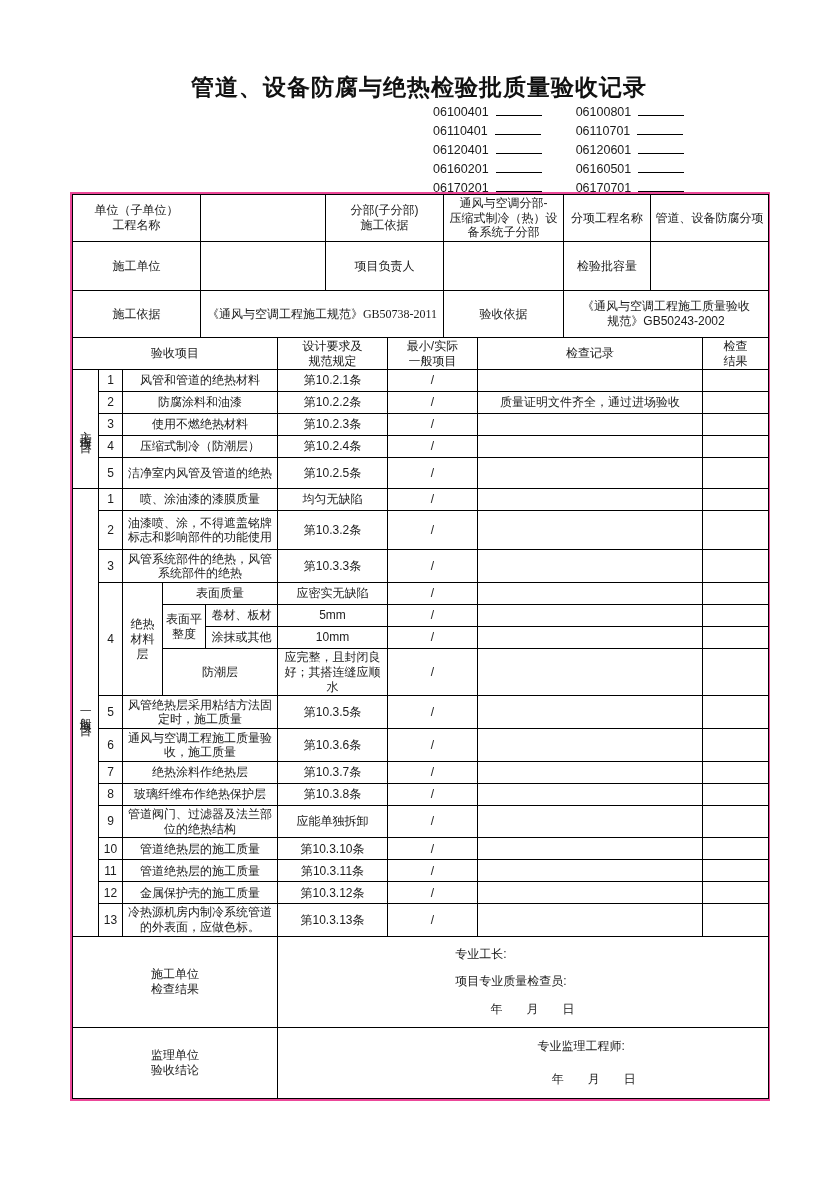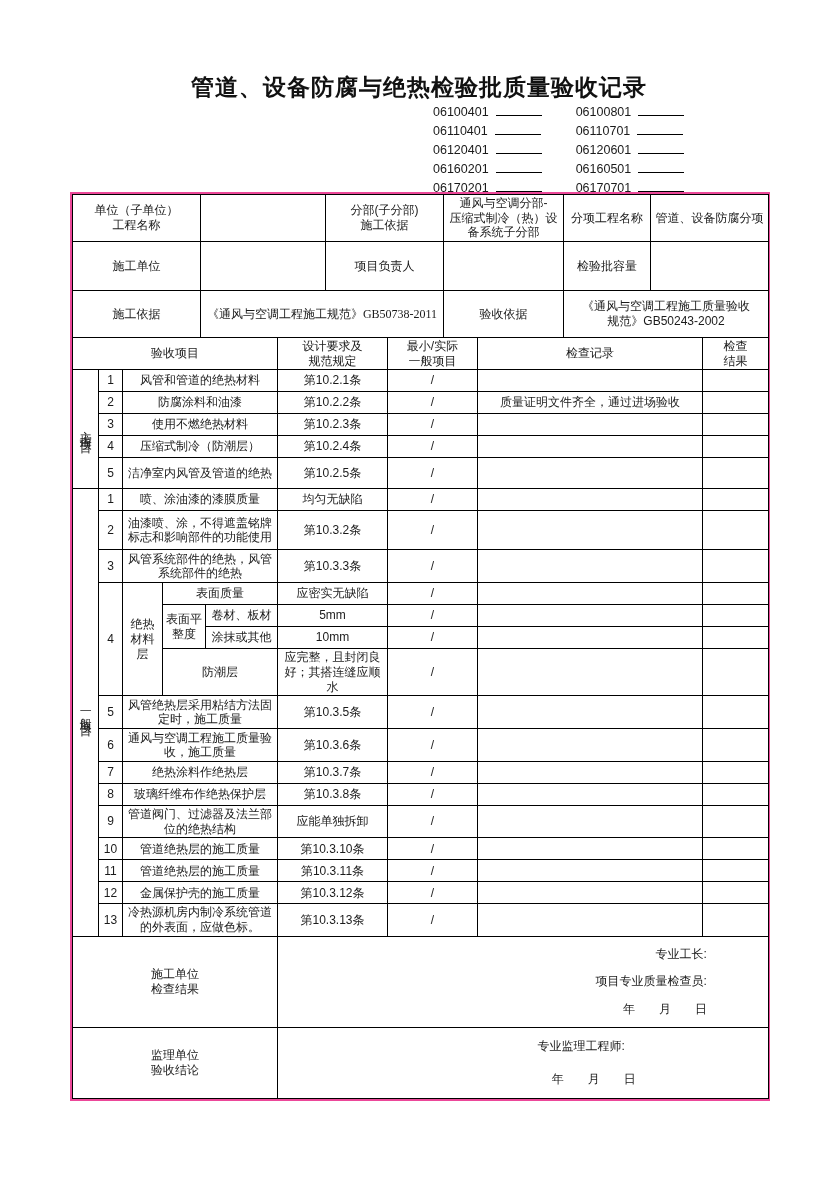--- a/index.html
+++ b/index.html
@@ -34,21 +34,21 @@
   .nowrap{white-space:nowrap;padding:1px 1px;font-family:Liberation Serif, serif;}
   .vert{
     writing-mode:vertical-lr;text-orientation:upright;margin:0 auto;
     letter-spacing:4px;font-size:12px;
   }
   tr.rh46>td{height:44px;} tr.rh48>td{height:46px;}
   tr.rh28>td{height:26px;} tr.rh20>td{height:19px;}
   tr.rh30>td{height:28px;} tr.rh32>td{height:30px;}
   tr.rh38>td{height:36px;} tr.rh40>td{height:38px;}
   tr.rh90>td{height:88px;} tr.rh70>td{height:68px;}
-  .sig-lines{display:flex;flex-direction:column;gap:13px;margin-left:36%;width:52%;align-items:flex-end;}
+  .sig-lines{display:flex;flex-direction:column;gap:13px;margin-left:36%;width:52%;align-items:flex-start;}
   .sig-lines .date{margin-left:14%;}
   .sig-lines2{display:flex;flex-direction:column;gap:18px;margin-left:36%;width:52%;}
   .sig-lines2 .date{margin-left:10%;}
 </style>
 </head>
 <body>
 
 <div class="title">管道、设备防腐与绝热检验批质量验收记录</div>
 
 <div class="codes">

